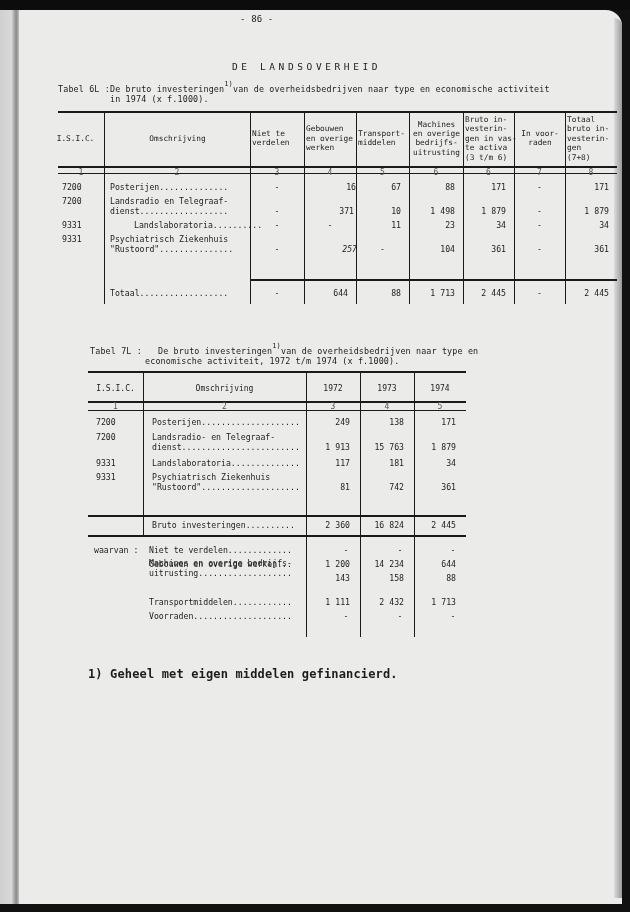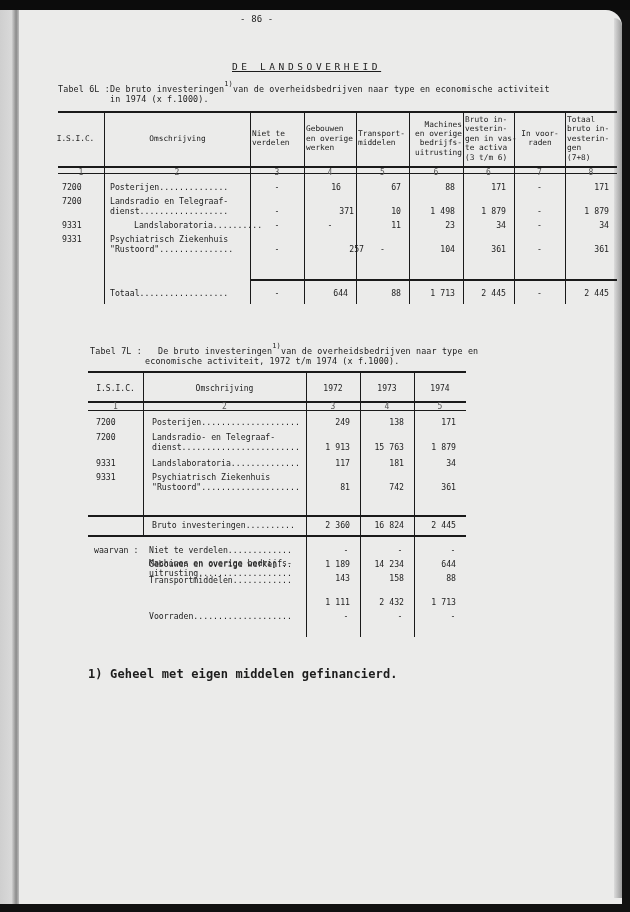--- a/index.html
+++ b/index.html
@@ -21,21 +21,21 @@
   }
   .right-edge {
     position:absolute; left:614px; top:18px; width:8px; height:880px;
     background:linear-gradient(to right,#dcdcdc,#9a9a9a);
     border-top-right-radius:10px;
   }
   .bottom-band { position:absolute; left:0; top:904px; width:630px; height:8px; background:#111; }
 
   .t { position:absolute; white-space:pre; font-size:8.4px; line-height:10px; letter-spacing:0.15px; }
   .pagenum { left:240px; top:14px; font-size:9px; }
-  .heading { left:232px; top:62px; font-size:9.5px; letter-spacing:3.6px; text-decoration:underline; }
+  .heading { left:232px; top:62px; font-size:9.5px; letter-spacing:3.6px; }
   sup { font-size:7px; vertical-align:top; position:relative; top:-5px; }
 
   .hl { position:absolute; background:#1a1a1a; }
   .vl { position:absolute; background:#1a1a1a; width:1.4px; }
 
   .cell { position:absolute; font-size:8.2px; line-height:9.6px; white-space:pre; }
   .r { text-align:right; }
   .c { text-align:center; }
   .colnum { color:#555; font-size:8px; }
   .footnote { left:88px; top:669px; font-size:12px; font-weight:bold; }
@@ -71,21 +71,21 @@
     <div class="vl" style="left: 565px; top: 111px; height: 193px;"></div>
     <div class="cell" style="left: 54px; top: 134px; width: 43px; font-size: 7.8px; line-height: 9.4px; text-align: center;">I.S.I.C.</div>
     <div class="cell c" style="left: 106px; top: 134px; width: 143px; font-size: 7.8px; line-height: 9.4px; text-align: center;">Omschrijving</div>
     <div class="cell" style="left: 252px; top: 128.8px; width: 51px; font-size: 7.8px; line-height: 9.4px; text-align: left;">Niet te
 verdelen</div>
     <div class="cell" style="left: 306px; top: 124.2px; width: 49px; font-size: 7.8px; line-height: 9.4px; text-align: left;">Gebouwen
 en overige
 werken</div>
     <div class="cell" style="left: 358px; top: 128.8px; width: 50px; font-size: 7.8px; line-height: 9.4px; text-align: left;">Transport-
 middelen</div>
-    <div class="cell" style="left: 411px; top: 119.6px; width: 51px; font-size: 7.8px; line-height: 9.4px; text-align: right;">Machines
+    <div class="cell" style="left: 411px; top: 119.6px; width: 51px; font-size: 7.8px; line-height: 9.4px; text-align: center;">Machines
 en overige
 bedrijfs-
 uitrusting</div>
     <div class="cell" style="left: 465px; top: 115px; width: 48px; font-size: 7.8px; line-height: 9.4px; text-align: left;">Bruto in-
 vesterin-
 gen in vas-
 te activa
 (3 t/m 6)</div>
     <div class="cell" style="left: 516px; top: 128.8px; width: 48px; font-size: 7.8px; line-height: 9.4px; text-align: center;">In voor-
 raden</div>
@@ -99,21 +99,21 @@
     <div class="cell c colnum" style="left: 250px; top: 168px; width: 54px;">3</div>
     <div class="cell c colnum" style="left: 304px; top: 168px; width: 52px;">4</div>
     <div class="cell c colnum" style="left: 356px; top: 168px; width: 53px;">5</div>
     <div class="cell c colnum" style="left: 409px; top: 168px; width: 54px;">6</div>
     <div class="cell c colnum" style="left: 463px; top: 168px; width: 51px;">6</div>
     <div class="cell c colnum" style="left: 514px; top: 168px; width: 51px;">7</div>
     <div class="cell c colnum" style="left: 565px; top: 168px; width: 52px;">8</div>
     <div class="cell" style="left: 62px; top: 183px;">7200</div>
     <div class="cell" style="left: 110px; top: 183px;">Posterijen..............</div>
     <div class="cell c" style="left: 250px; top: 183px; width: 46px; padding-left: 4px;">-</div>
-    <div class="cell r" style="left: 296px; top: 183px; width: 44px; padding-left: 1px;">16</div>
+    <div class="cell r" style="left: 304px; top: 183px; width: 44px; padding-left: 8px;">16</div>
     <div class="cell r" style="left: 356px; top: 183px; width: 45px; padding-left: 0px;">67</div>
     <div class="cell r" style="left: 409px; top: 183px; width: 46px; padding-left: 0px;">88</div>
     <div class="cell r" style="left: 463px; top: 183px; width: 43px; padding-left: 0px;">171</div>
     <div class="cell c" style="left: 514px; top: 183px; width: 43px; padding-left: 4px;">-</div>
     <div class="cell r" style="left: 565px; top: 183px; width: 44px; padding-left: 0px;">171</div>
     <div class="cell" style="left: 62px; top: 197px;">7200</div>
     <div class="cell" style="left: 110px; top: 197px;">Landsradio en Telegraaf-
 dienst..................</div>
     <div class="cell c" style="left: 250px; top: 207px; width: 46px; padding-left: 4px;">-</div>
     <div class="cell r" style="left: 304px; top: 207px; width: 44px; padding-left: 6px;">371</div>
@@ -128,21 +128,21 @@
     <div class="cell c" style="left: 304px; top: 221px; width: 44px; padding-left: 4px;">-</div>
     <div class="cell r" style="left: 356px; top: 221px; width: 45px; padding-left: 0px;">11</div>
     <div class="cell r" style="left: 409px; top: 221px; width: 46px; padding-left: 0px;">23</div>
     <div class="cell r" style="left: 463px; top: 221px; width: 43px; padding-left: 0px;">34</div>
     <div class="cell c" style="left: 514px; top: 221px; width: 43px; padding-left: 4px;">-</div>
     <div class="cell r" style="left: 565px; top: 221px; width: 44px; padding-left: 0px;">34</div>
     <div class="cell" style="left: 62px; top: 235px;">9331</div>
     <div class="cell" style="left: 110px; top: 235px;">Psychiatrisch Ziekenhuis
 "Rustoord"...............</div>
     <div class="cell c" style="left: 250px; top: 245px; width: 46px; padding-left: 4px;">-</div>
-    <div class="cell r" style="left: 304px; top: 245px; width: 44px; padding-left: 16px;">257</div>
+    <div class="cell r" style="left: 304px; top: 245px; width: 44px; padding-left: 9px; font-style: italic;">257</div>
     <div class="cell c" style="left: 356px; top: 245px; width: 45px; padding-left: 4px;">-</div>
     <div class="cell r" style="left: 409px; top: 245px; width: 46px; padding-left: 0px;">104</div>
     <div class="cell r" style="left: 463px; top: 245px; width: 43px; padding-left: 0px;">361</div>
     <div class="cell c" style="left: 514px; top: 245px; width: 43px; padding-left: 4px;">-</div>
     <div class="cell r" style="left: 565px; top: 245px; width: 44px; padding-left: 0px;">361</div>
     <div class="cell" style="left: 110px; top: 289px;">Totaal..................</div>
     <div class="cell c" style="left: 250px; top: 289px; width: 46px; padding-left: 4px;">-</div>
     <div class="cell r" style="left: 304px; top: 289px; width: 44px; padding-left: 0px;">644</div>
     <div class="cell r" style="left: 356px; top: 289px; width: 45px; padding-left: 0px;">88</div>
     <div class="cell r" style="left: 409px; top: 289px; width: 46px; padding-left: 0px;">1 713</div>
@@ -200,24 +200,24 @@
     <div class="cell" style="left: 152px; top: 521px;">Bruto investeringen..........</div>
     <div class="cell r" style="left: 306px; top: 521px; width: 44px;">2 360</div>
     <div class="cell r" style="left: 360px; top: 521px; width: 44px;">16 824</div>
     <div class="cell r" style="left: 414px; top: 521px; width: 42px;">2 445</div>
     <div class="cell" style="left: 94px; top: 546px;">waarvan :</div>
     <div class="cell" style="left: 149px; top: 546px;">Niet te verdelen.............</div>
     <div class="cell c" style="left: 306px; top: 546px; width: 44px; padding-left: 18px;">-</div>
     <div class="cell c" style="left: 360px; top: 546px; width: 44px; padding-left: 18px;">-</div>
     <div class="cell c" style="left: 414px; top: 546px; width: 42px; padding-left: 18px;">-</div>
     <div class="cell" style="left: 149px; top: 560px;">Gebouwen en overige werken...</div>
-    <div class="cell r" style="left: 306px; top: 560px; width: 44px; padding-left: 0px;">1 189</div>
+    <div class="cell r" style="left: 306px; top: 560px; width: 44px; padding-left: 0px;">1 200</div>
     <div class="cell r" style="left: 360px; top: 560px; width: 44px; padding-left: 0px;">14 234</div>
     <div class="cell r" style="left: 414px; top: 560px; width: 42px; padding-left: 0px;">644</div>
-    <div class="cell" style="left: 149px; top: 576px;">Transportmiddelen............</div>
+    <div class="cell" style="left: 149px; top: 598px;">Transportmiddelen............</div>
     <div class="cell r" style="left: 306px; top: 574px; width: 44px; padding-left: 0px;">143</div>
     <div class="cell r" style="left: 360px; top: 574px; width: 44px; padding-left: 0px;">158</div>
     <div class="cell r" style="left: 414px; top: 574px; width: 42px; padding-left: 0px;">88</div>
     <div class="cell" style="left: 149px; top: 559px;">Machines en overige bedrijfs-
 uitrusting...................</div>
     <div class="cell r" style="left: 306px; top: 598px; width: 44px; padding-left: 0px;">1 111</div>
     <div class="cell r" style="left: 360px; top: 598px; width: 44px; padding-left: 0px;">2 432</div>
     <div class="cell r" style="left: 414px; top: 598px; width: 42px; padding-left: 0px;">1 713</div>
     <div class="cell" style="left: 149px; top: 612px;">Voorraden....................</div>
     <div class="cell c" style="left: 306px; top: 612px; width: 44px; padding-left: 18px;">-</div>

